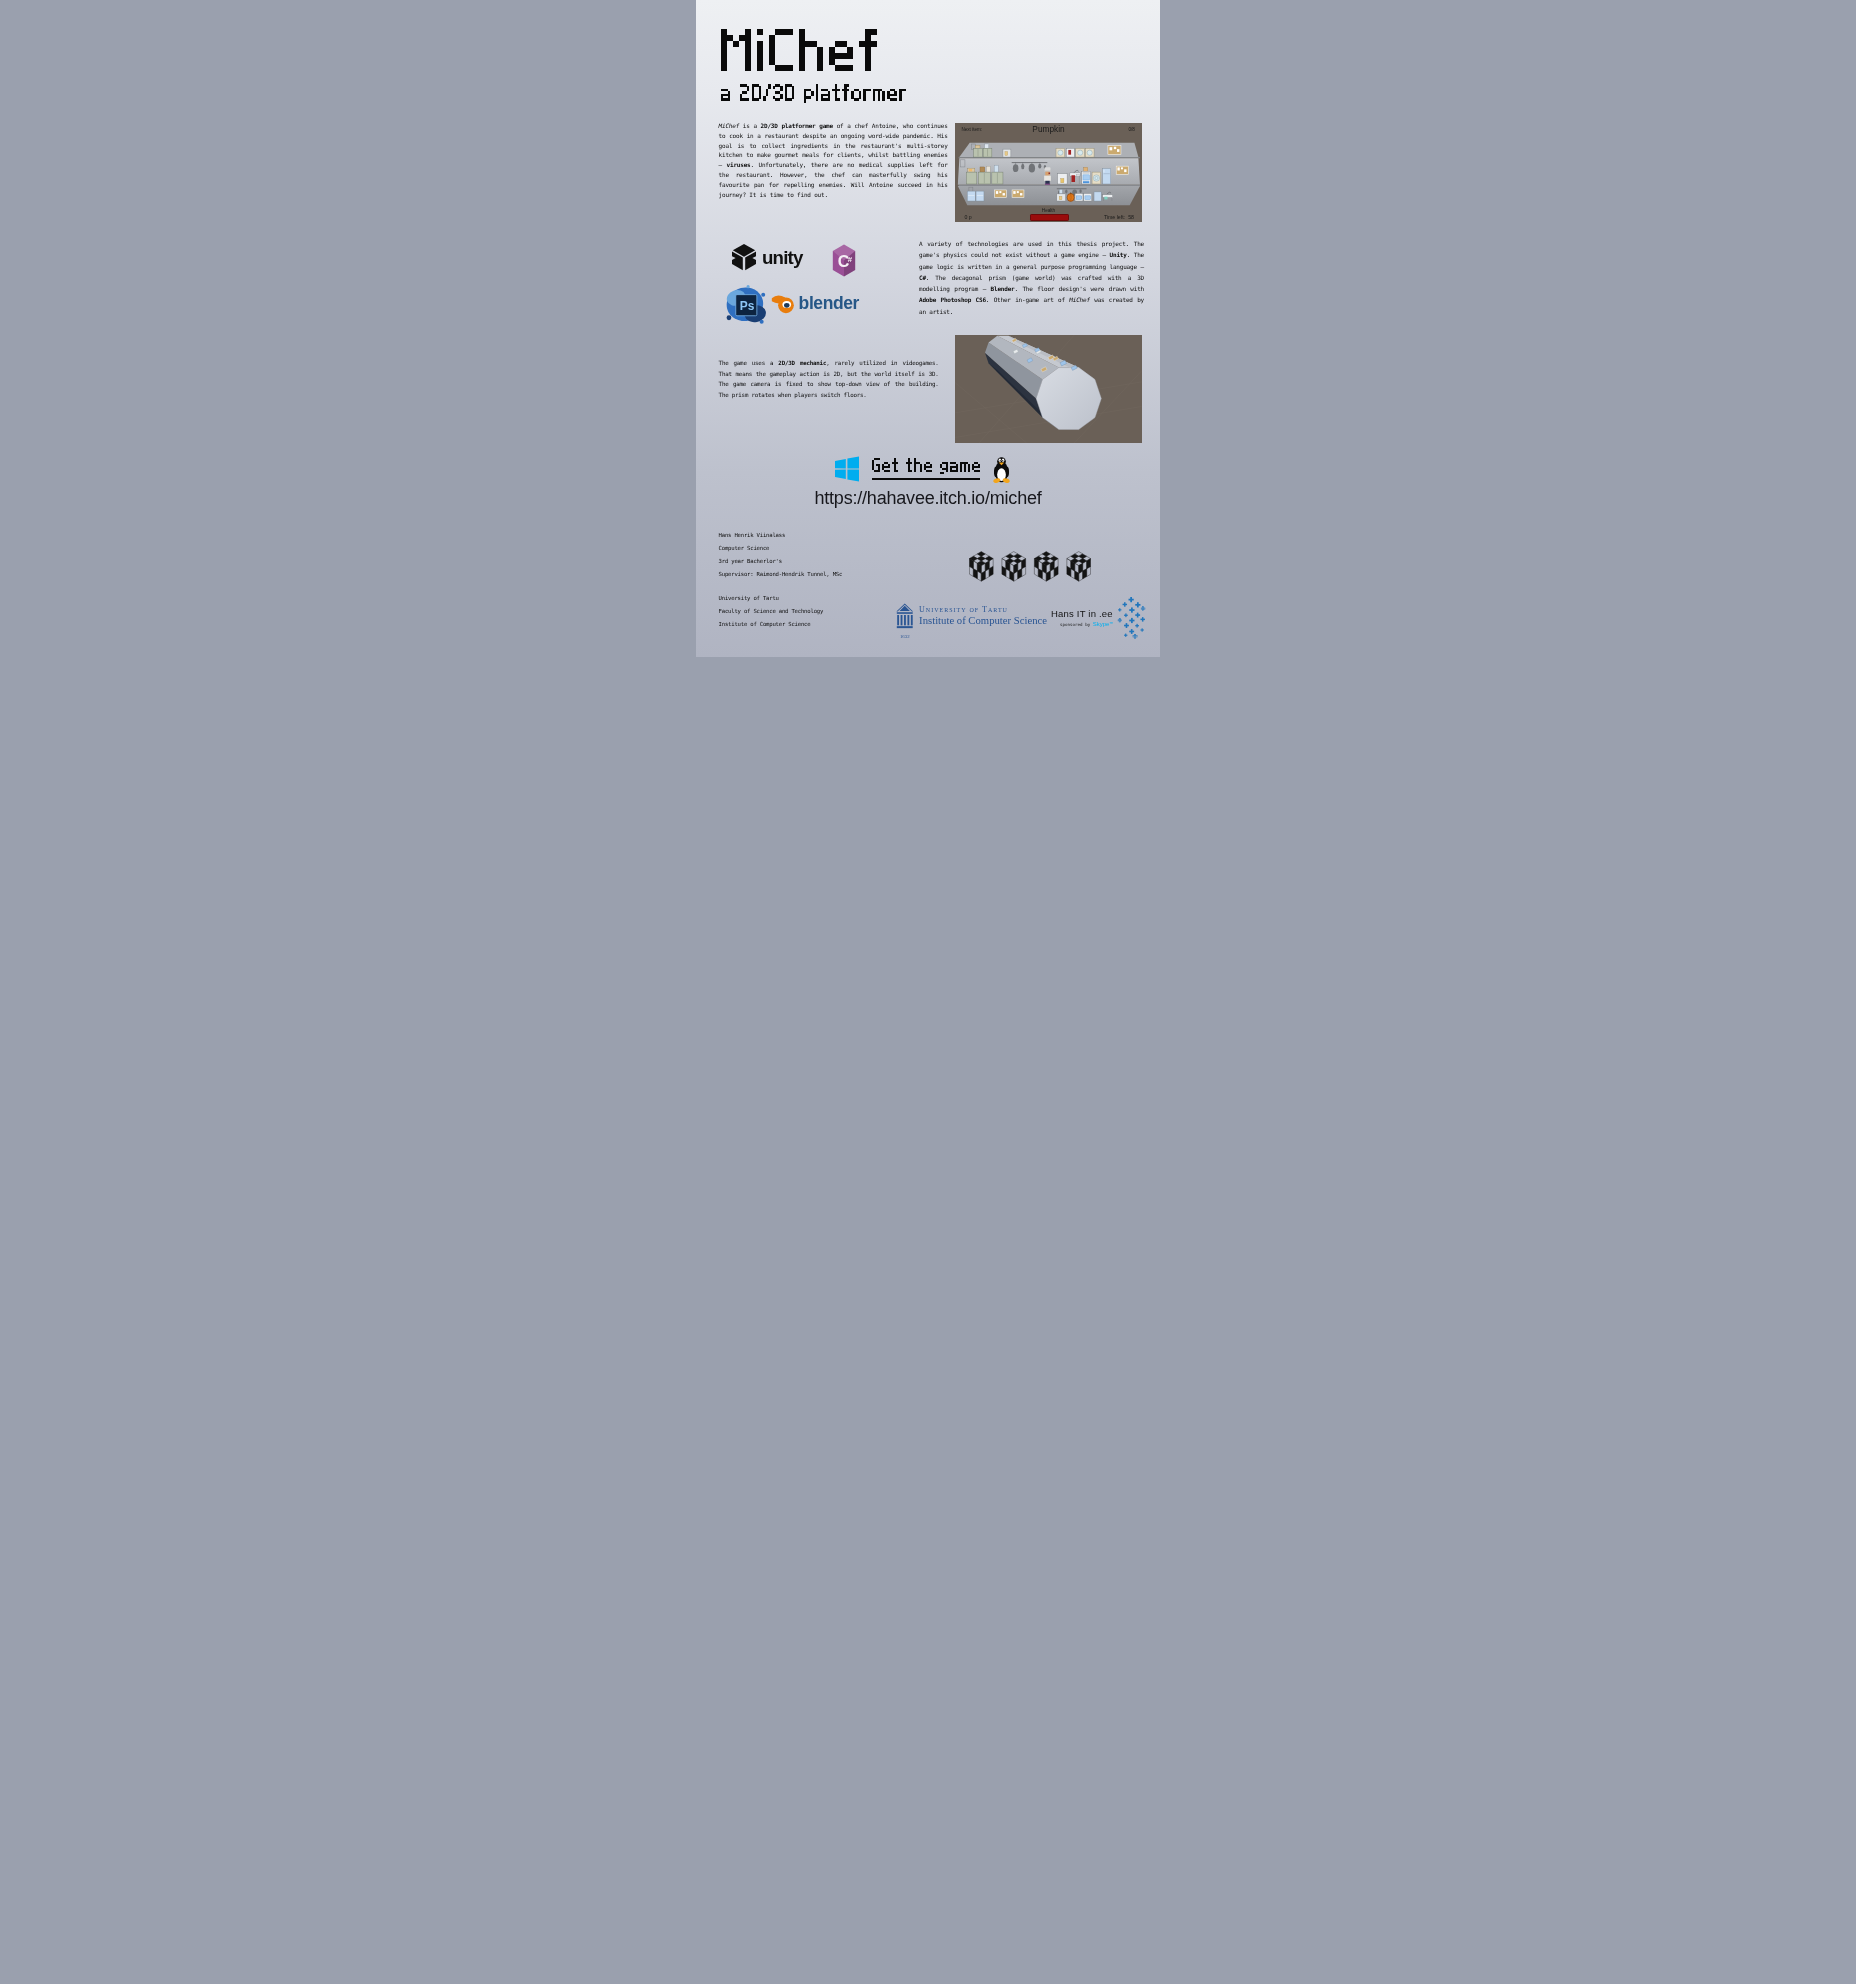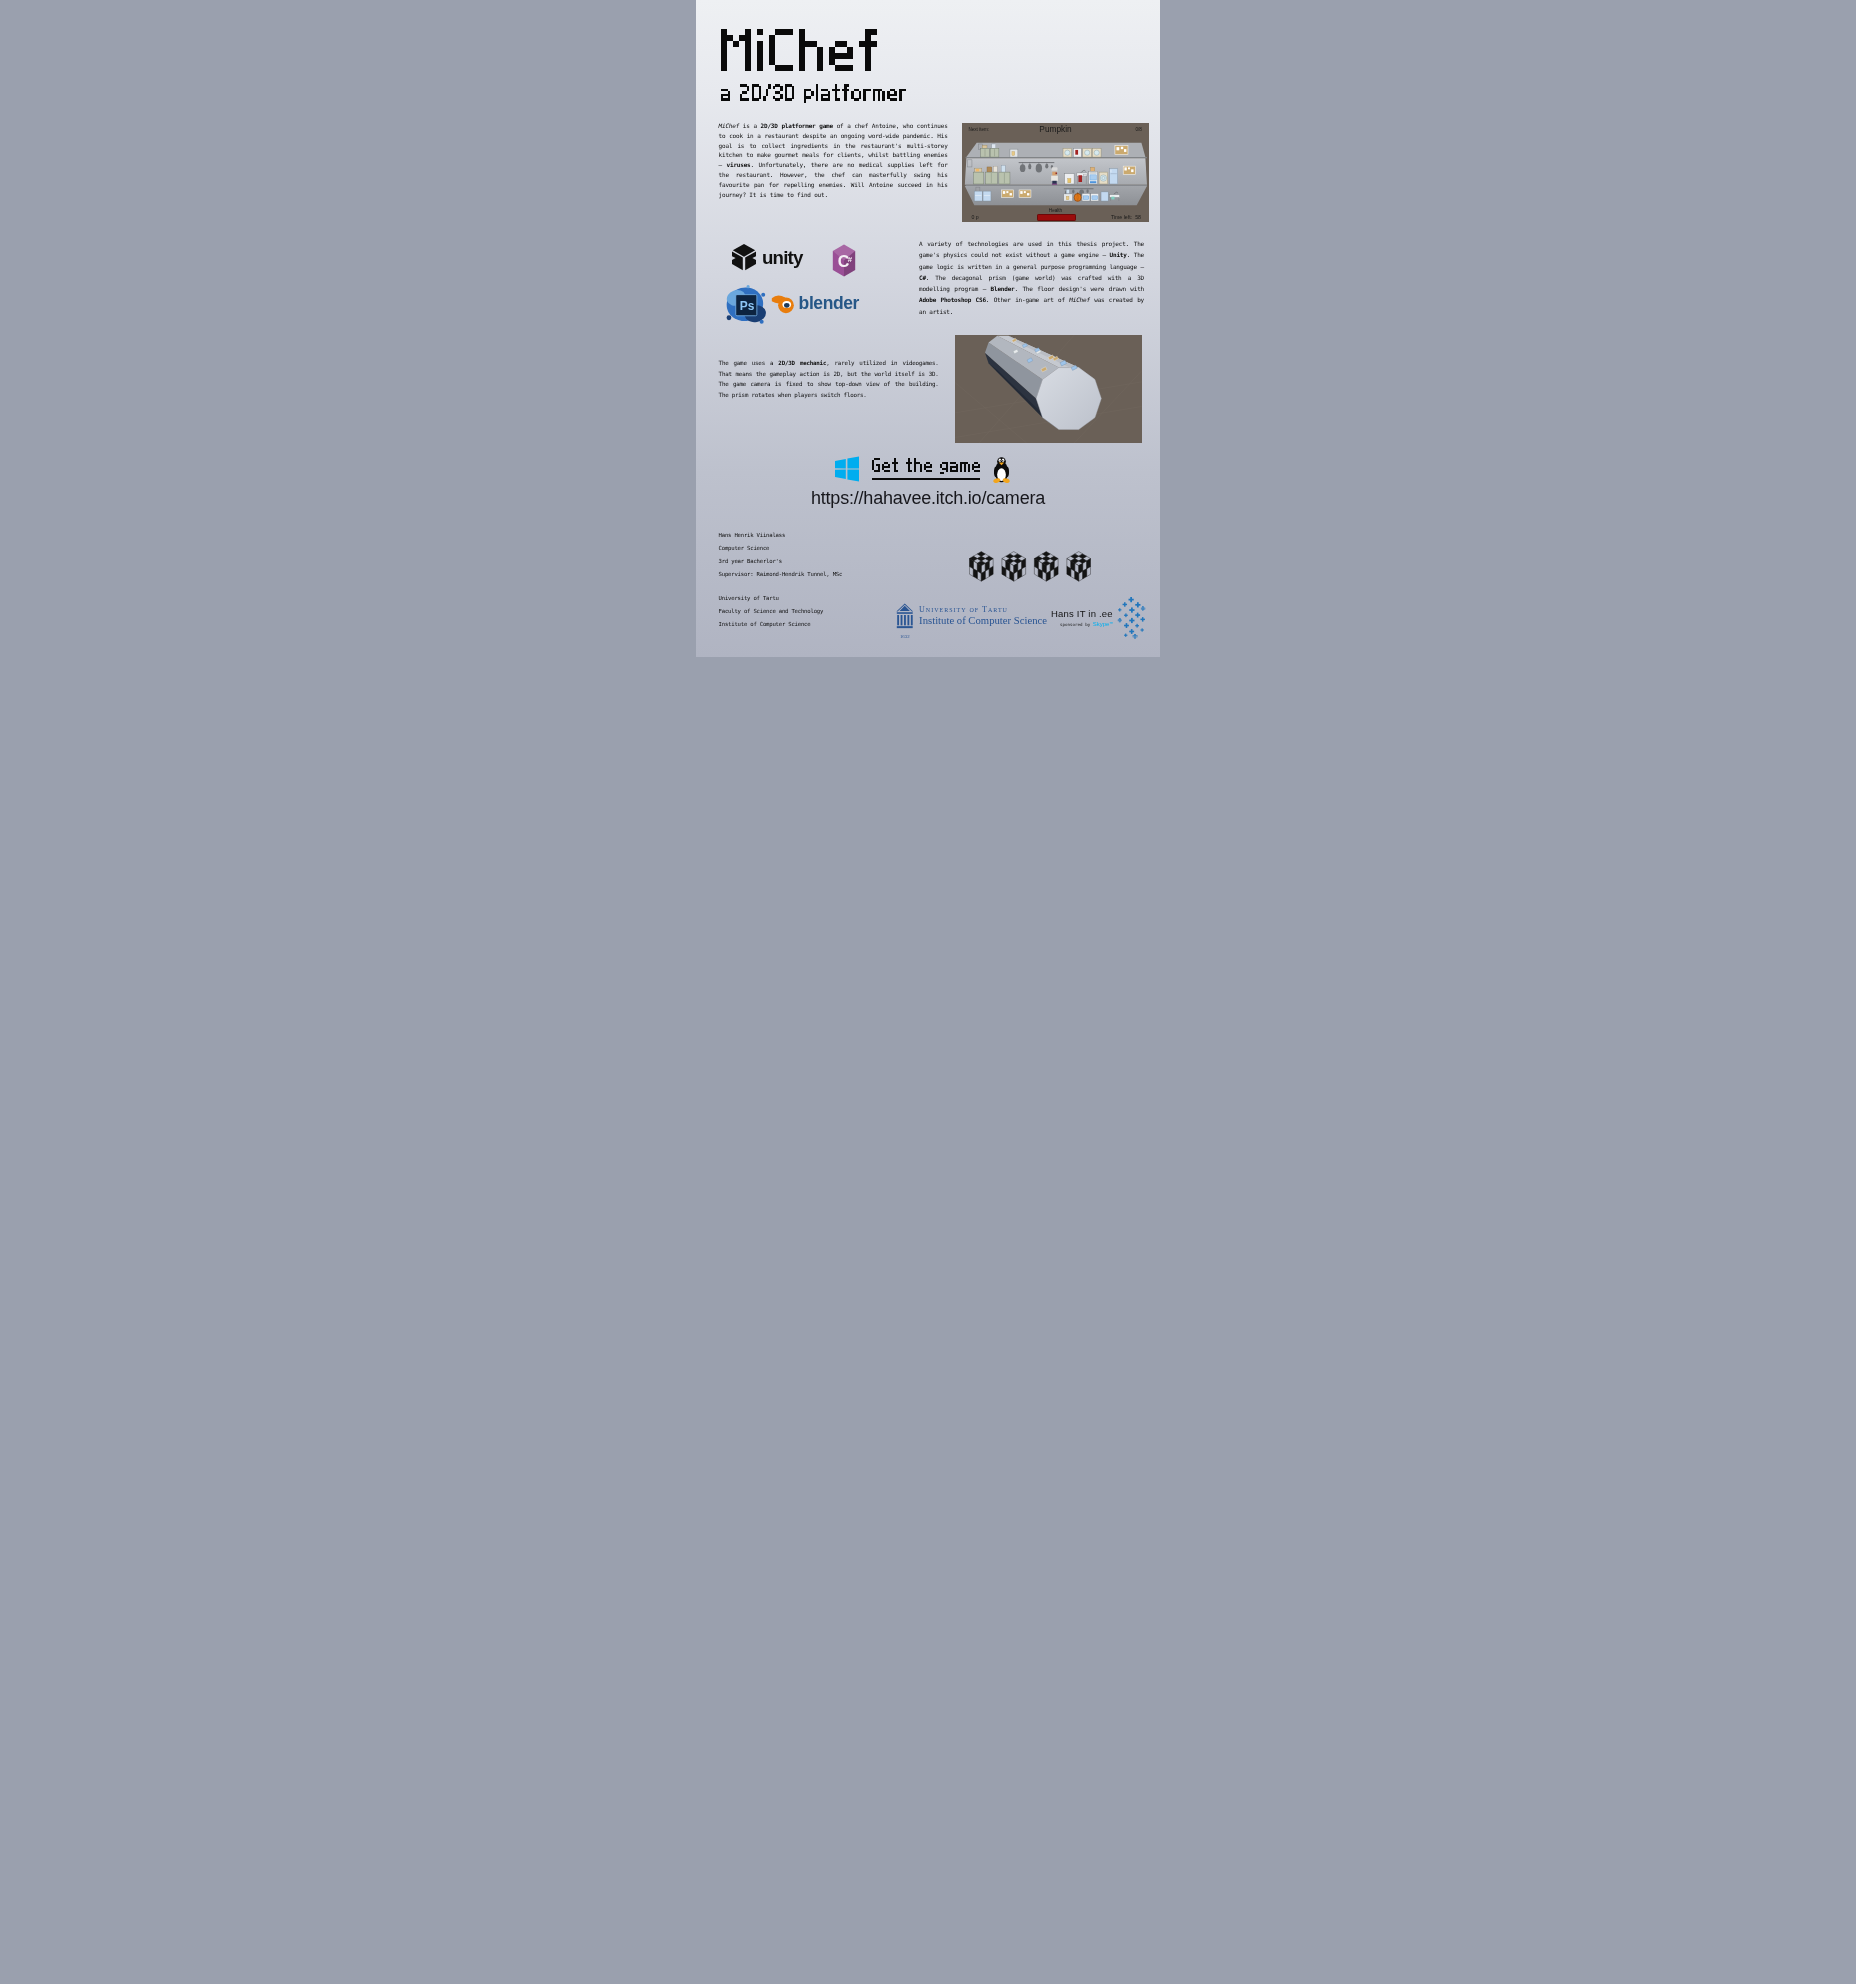--- a/index.html
+++ b/index.html
@@ -16,21 +16,21 @@
   #tech{left:223px;top:238px;width:225px;height:83px;font-size:6px;line-height:11.3px;}
   #mech{left:22.6px;top:358px;width:220px;height:44px;font-size:5.8px;line-height:10.6px;}
 
   
   .pxtext{position:absolute;}
   #title{left:24.6px;top:29px;}
   #subtitle{left:24.6px;top:84px;}
 
   
   .shot{position:absolute;background:var(--game_bg,#6a6057);}
-  #shot1{left:266px;top:123px;width:187px;height:99px;}
+  #shot1{left:259px;top:123px;width:187px;height:99px;}
   #shot1 svg.scene{position:absolute;left:0;top:0;}
   .hud{position:absolute;font-family:"Liberation Sans",sans-serif;color:#1b1b1b;white-space:nowrap;}
   .hud-next{left:6.4px;top:3.6px;font-size:4.6px;}
   .hud-item{left:0;right:0;top:1.2px;text-align:center;font-size:8.3px;}
   .hud-count{right:7.1px;top:3.6px;font-size:4.6px;}
   .hud-health{left:0;right:0;top:85px;text-align:center;font-size:4.6px;}
   .hud-bar{position:absolute;left:75px;top:91px;width:37px;height:5.2px;background:var(--health_red,#9a0c0c);border-radius:1.2px;border:0.4px solid #6d0909;}
   .hud-score{left:9.5px;top:91px;font-size:5.2px;}
   .hud-time{right:8px;top:91px;font-size:5.2px;}
   .hud-time span{margin-left:3.2px;}
@@ -826,21 +826,21 @@
       <ellipse cx="20" cy="10.5" rx="3.2" ry="4.2" fill="#ffffff"></ellipse>
       <ellipse cx="28" cy="10.5" rx="3.2" ry="4.2" fill="#ffffff"></ellipse>
       <circle cx="20.8" cy="11" r="1.4" fill="#0c0c0c"></circle>
       <circle cx="27.2" cy="11" r="1.4" fill="#0c0c0c"></circle>
       <polygon points="17,16 31,16 24,23" fill="var(--tux_orange,#f2a51c)"></polygon>
       <ellipse cx="12" cy="62" rx="9" ry="5.5" fill="var(--tux_orange,#f2a51c)" transform="rotate(-16 12 62)"></ellipse>
       <ellipse cx="36" cy="62" rx="9" ry="5.5" fill="var(--tux_orange,#f2a51c)" transform="rotate(16 36 62)"></ellipse>
     </svg>
   </div>
 
-  <div id="url">https://hahavee.itch.io/camera</div>
+  <div id="url">https://hahavee.itch.io/michef</div>
 
   <div id="author" class="textblock">
     <div>Hans Henrik Viinalass</div>
     <div>Computer Science</div>
     <div>3rd year Bacherlor's</div>
     <div>Supervisor: Raimond-Hendrik Tunnel, MSc</div>
   </div>
 
   <svg id="cgvr" width="122" height="32" viewBox="0 0 308 80">
       <polygon points="31.0,1.0 41.0,6.9 31.0,12.8 21.0,6.9" fill="var(--cgvr_black,#141414)" stroke="var(--cgvr_black,#141414)" stroke-width="1"></polygon>

